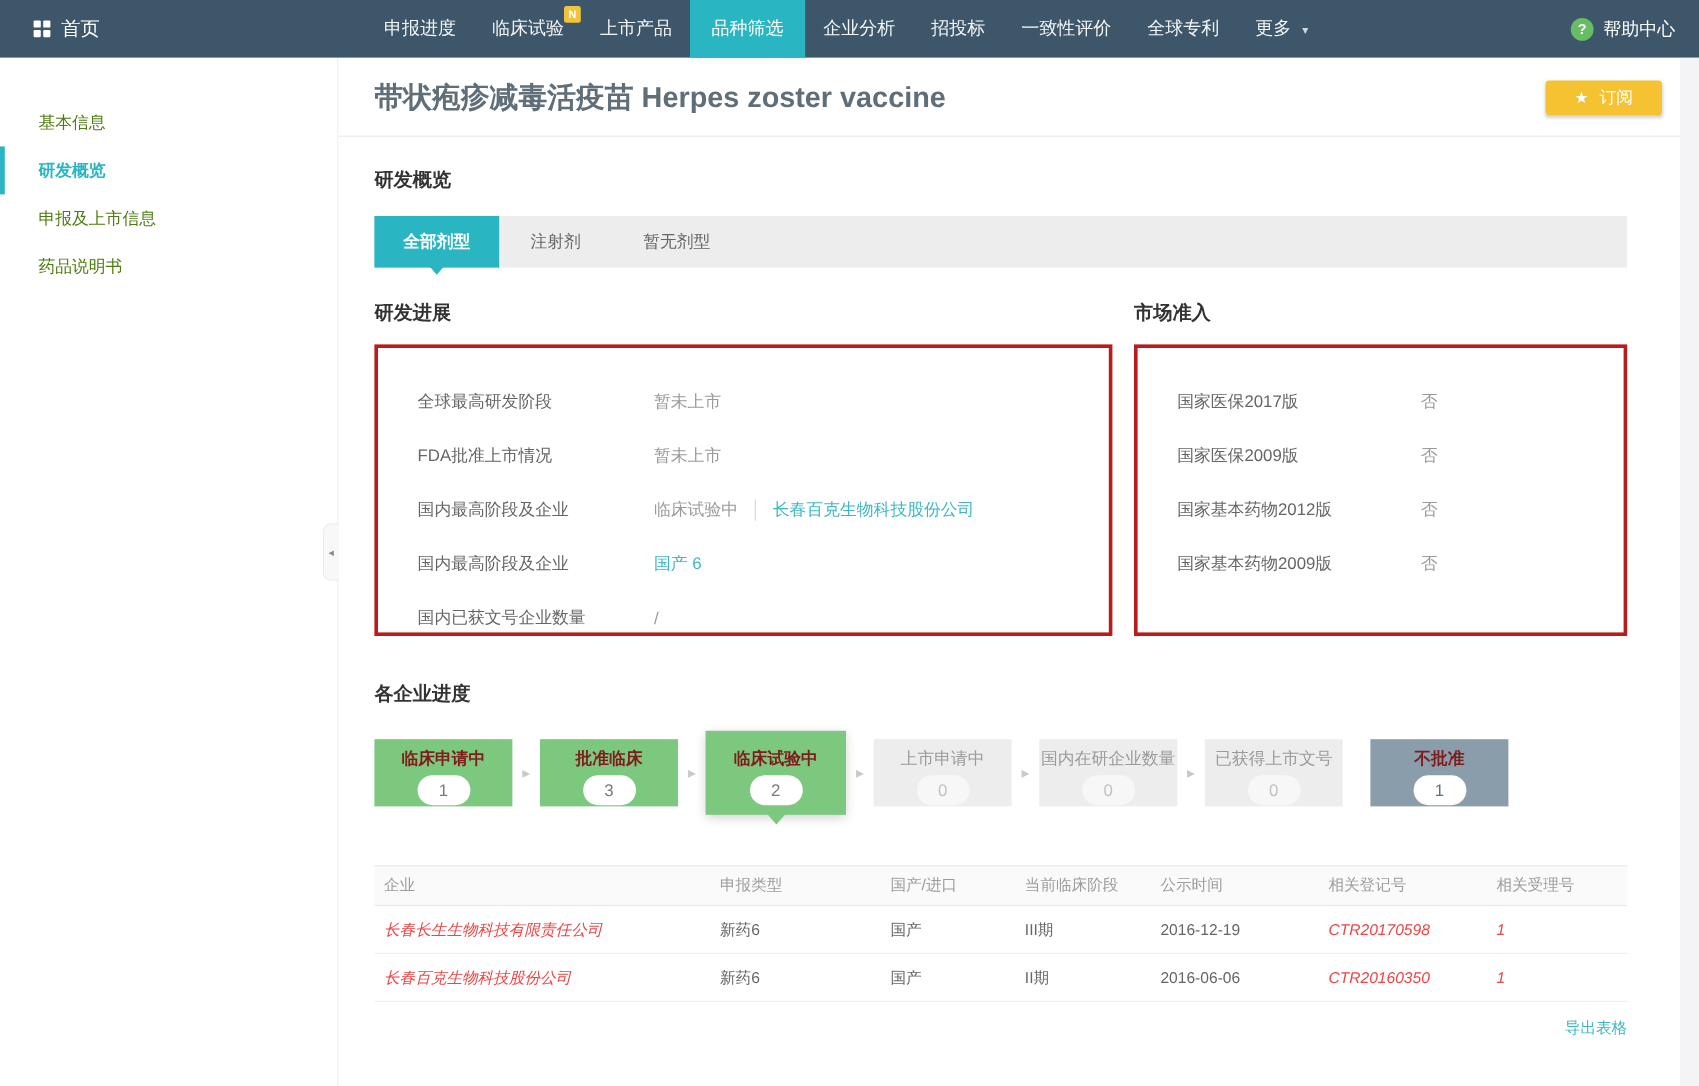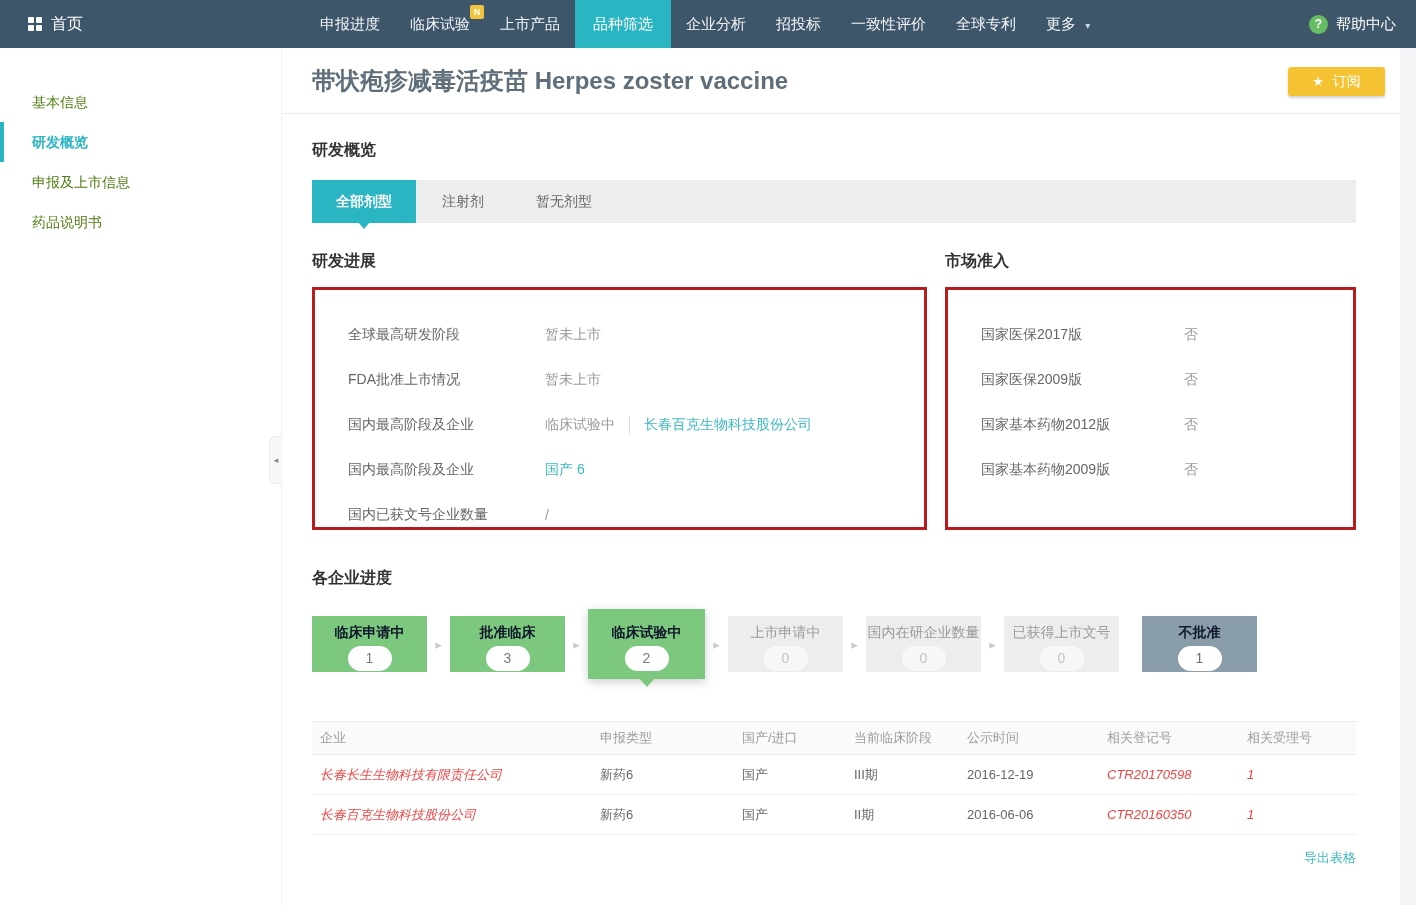--- a/index.html
+++ b/index.html
@@ -74,21 +74,21 @@
   .v-divider { width:1px; height:18px; background:#dcdcdc; margin:0 14px; }
 
   
   .h-steps { margin-top:38px; }
   .steps { display:flex; align-items:center; margin-top:20px; }
   .step { width:115px; height:56px; text-align:center; flex:none; cursor:pointer; }
   .step.green { background:#7cc87f; }
   .step.gray  { background:#ededed; }
   .step.slate { background:#8a9dab; }
   .step-label { font-size:14px; margin-top:8px; }
-  .step.green .step-label, .step.slate .step-label { color:#0f172a; font-weight:bold; }
+  .step.green .step-label, .step.slate .step-label { color:#7f1d1d; font-weight:bold; }
   .step.gray .step-label { color:#9b9b9b; }
   .pill { width:44px; height:25px; border-radius:13px; font-size:14px; line-height:25px; margin:4px auto 0; }
   .step.green .pill { background:#fff; color:#7a7a7a; }
   .step.gray  .pill { background:#f7f7f7; color:#c2c2c2; }
   .step.slate .pill { background:#fff; color:#5f7180; }
   .step.selected { width:117px; height:70px; padding-top:7px; position:relative;
                    box-shadow:0 3px 9px rgba(0,0,0,.2); }
   .step.selected::after { content:""; position:absolute; bottom:-8px; left:50%; margin-left:-8px;
                           border:8px solid transparent; border-top:9px solid #7cc87f; border-bottom:none; }
   .step-arrow { color:#c9c9c9; font-size:13px; width:23px; text-align:center; flex:none; }

